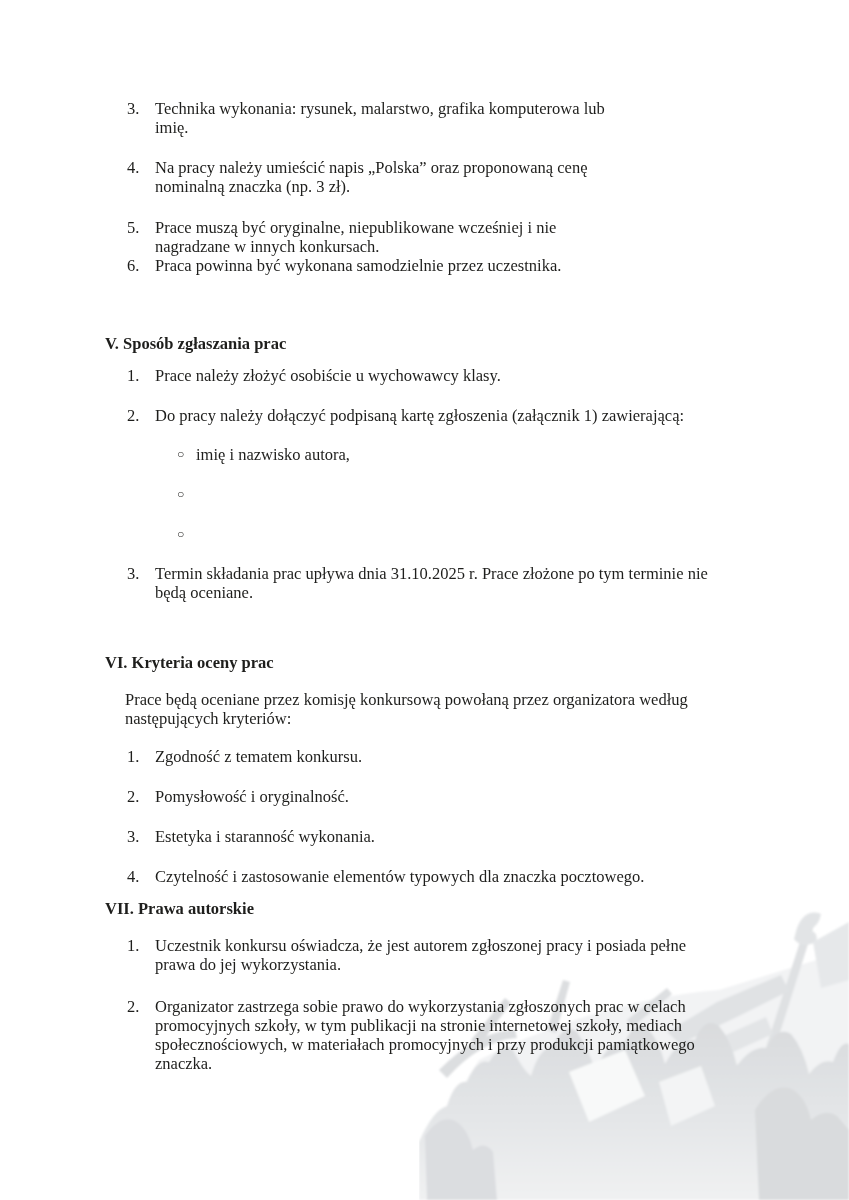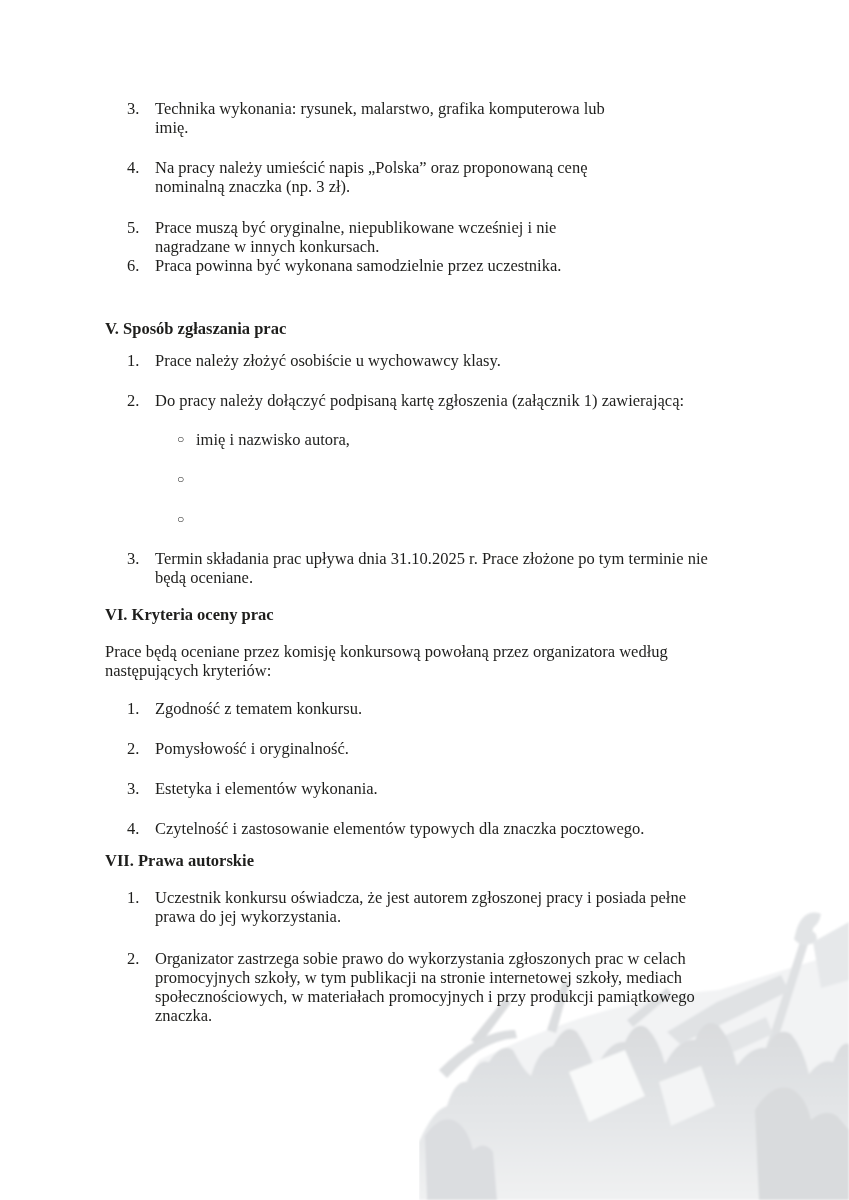--- a/index.html
+++ b/index.html
@@ -17,30 +17,30 @@
   .content{
     position:absolute;
     left:105px;top:99px;
     width:694px;
     z-index:2;
   }
   .heading{
     font-weight:bold;
     white-space:pre-line;
   }
-  .para{white-space:pre-line;}
+  .para{white-space:pre-line;margin-left:20px;}
   .li{display:flex;align-items:flex-start;}
   .li .num{flex:none;width:28px;}
   .li .txt{flex:1;white-space:pre-line;}
   .ind-list{padding-left:22px;}      
   .ind-bullet{padding-left:72px;}    
   .ind-bullet .num{width:19px;font-size:12px;line-height:19px;}
   .mt13{margin-top:13px}.mt18{margin-top:18px}.mt19{margin-top:19px}
   .mt20{margin-top:20px}.mt21{margin-top:21px}.mt22{margin-top:22px}
-  .mt23{margin-top:23px}.mt39{margin-top:18px}.mt44{margin-top:44px}
+  .mt23{margin-top:23px}.mt39{margin-top:51px}.mt44{margin-top:59px}
   .watermark{
     position:absolute;
     right:0;bottom:0;
     width:430px;height:320px;
     z-index:1;
     pointer-events:none;
   }
 </style>
 </head>
 <body>
@@ -145,21 +145,21 @@
     <div class="li ind-list mt19">
       <span class="num">1.</span>
       <span class="txt">Zgodność z tematem konkursu.</span>
     </div>
     <div class="li ind-list mt21">
       <span class="num">2.</span>
       <span class="txt">Pomysłowość i oryginalność.</span>
     </div>
     <div class="li ind-list mt21">
       <span class="num">3.</span>
-      <span class="txt">Estetyka i elementów wykonania.</span>
+      <span class="txt">Estetyka i staranność wykonania.</span>
     </div>
     <div class="li ind-list mt21">
       <span class="num">4.</span>
       <span class="txt">Czytelność i zastosowanie elementów typowych dla znaczka pocztowego.</span>
     </div>
 
     <div class="heading mt13">VII. Prawa autorskie</div>
     <div class="li ind-list mt18">
       <span class="num">1.</span>
       <span class="txt">Uczestnik konkursu oświadcza, że jest autorem zgłoszonej pracy i posiada pełne

